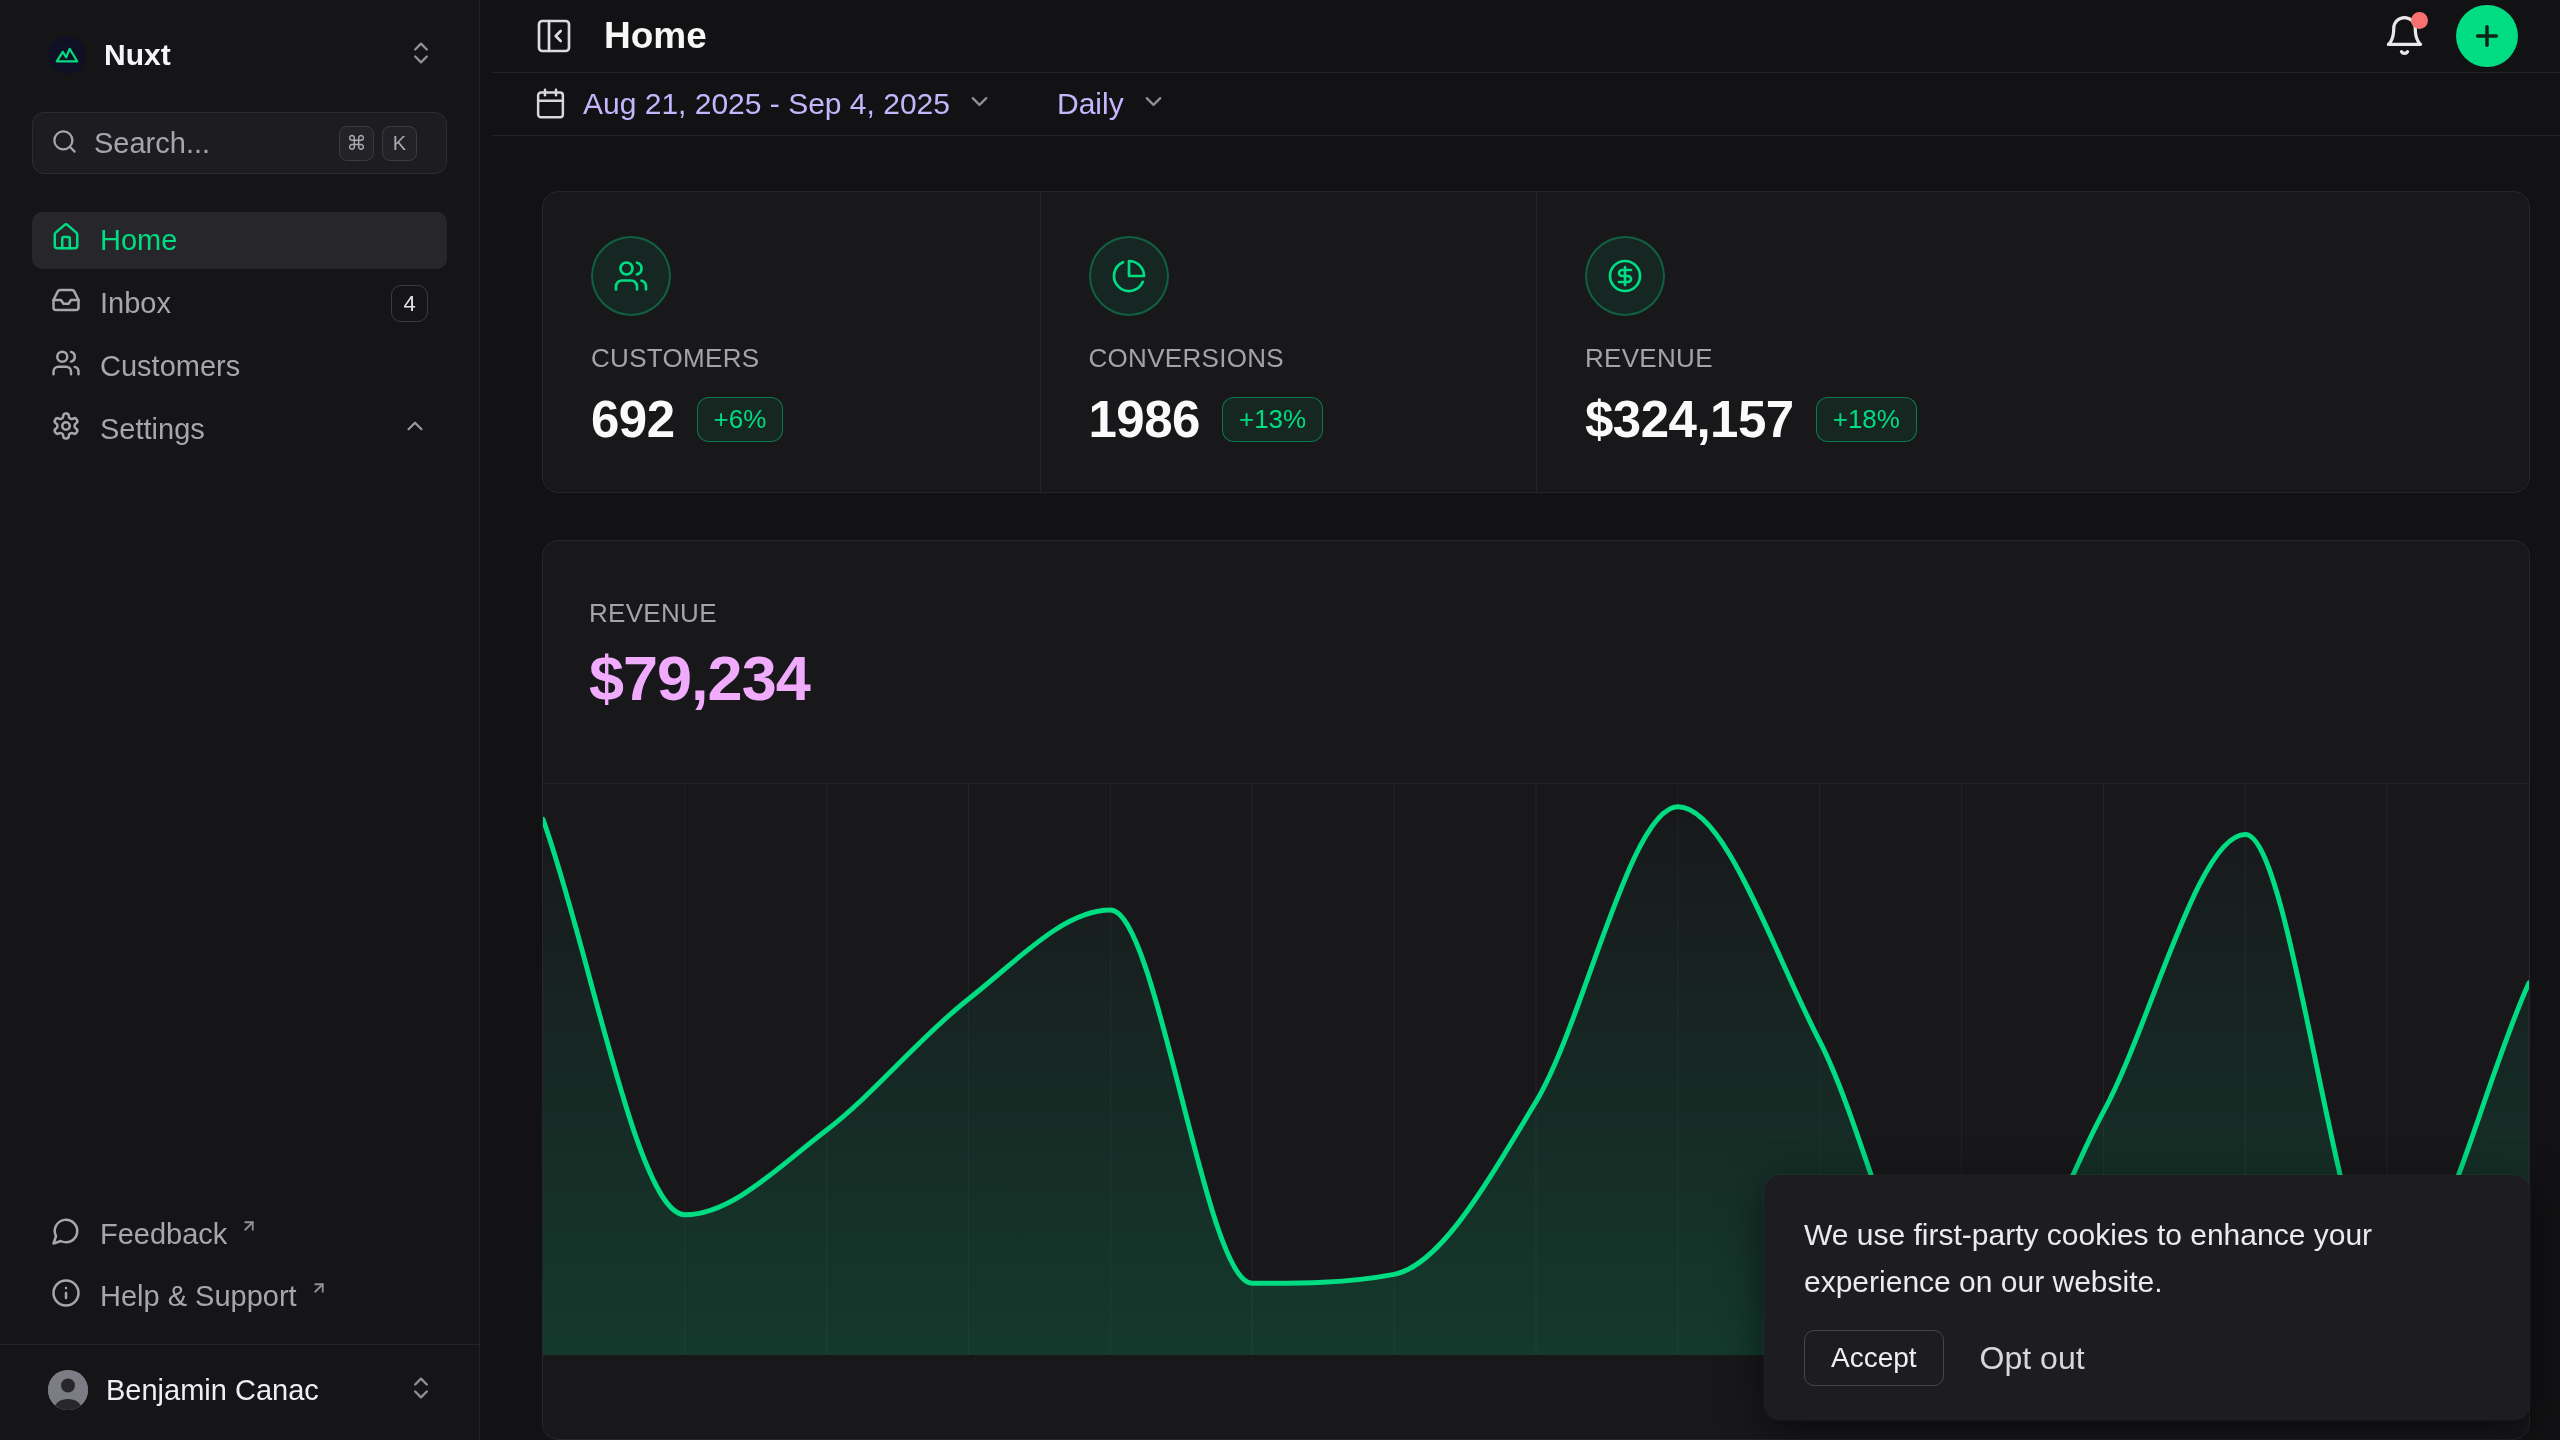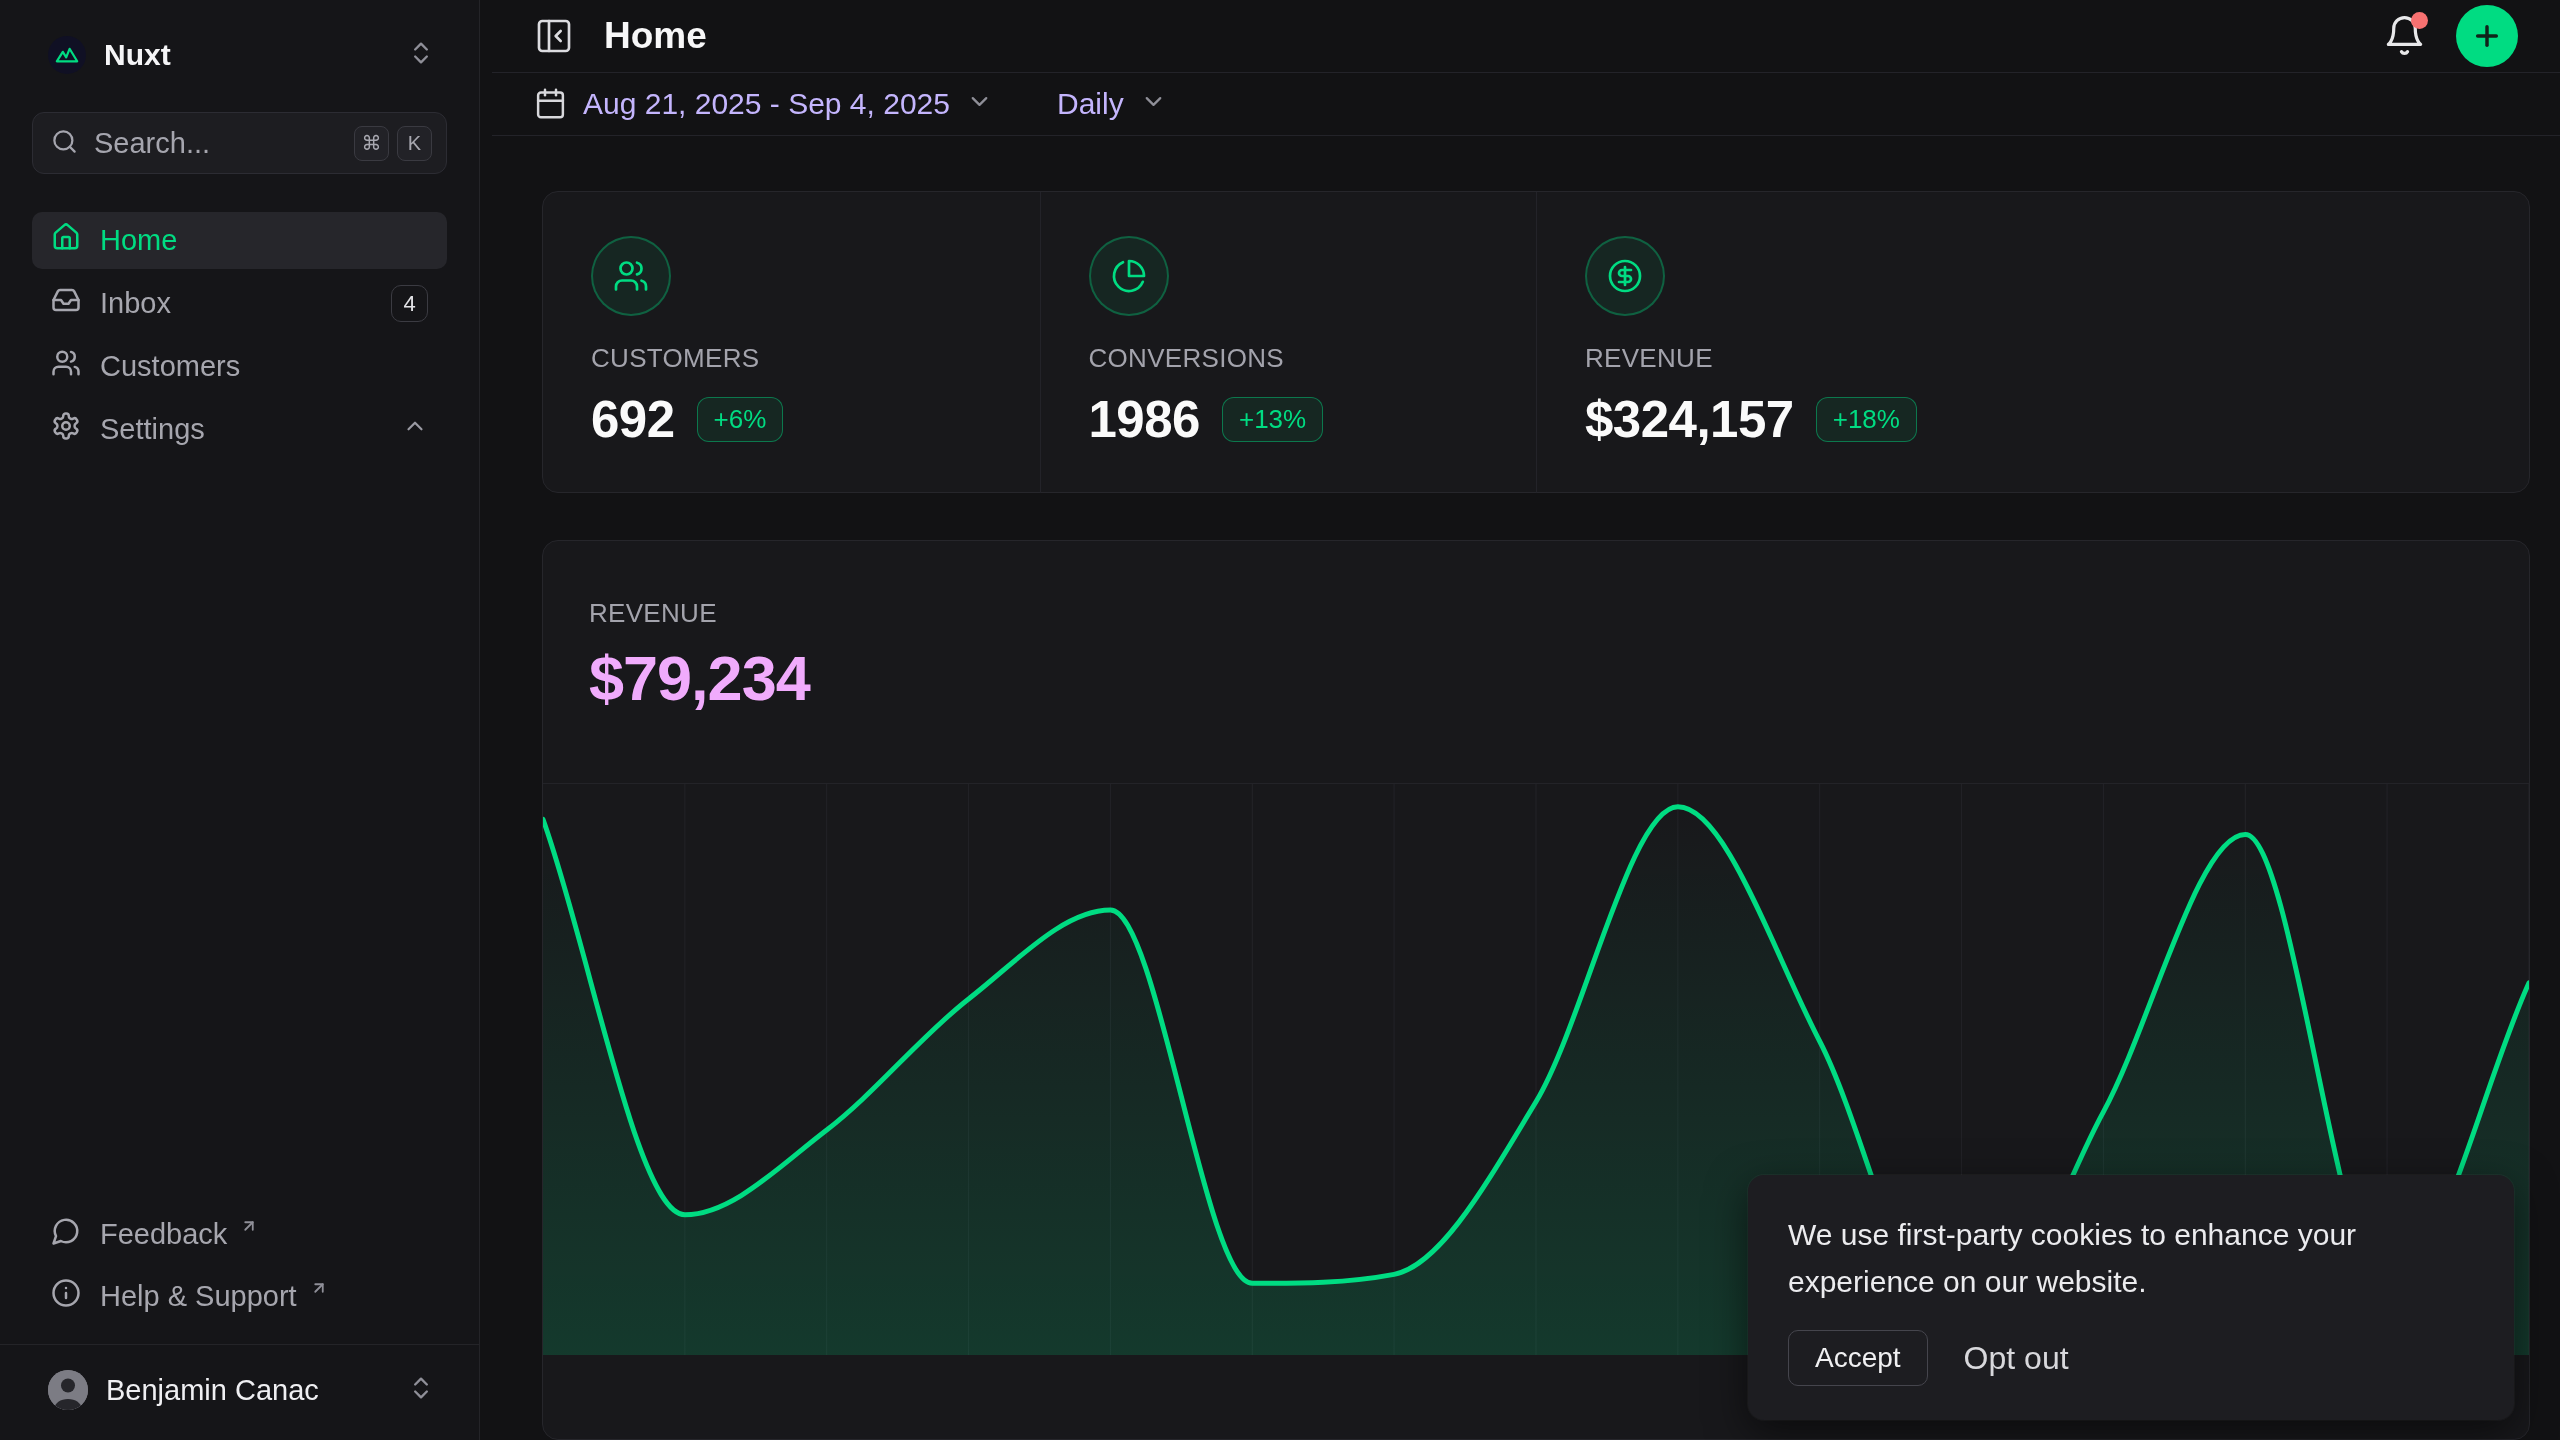--- a/index.html
+++ b/index.html
@@ -18,21 +18,21 @@
     border-right:1px solid #242428;display:flex;flex-direction:column;padding:0 32px;}
   .team-row{margin-top:26px;height:58px;display:flex;align-items:center;gap:18px;
     padding:0 12px 0 16px;border-radius:10px;cursor:pointer;}
   .logo-circle{width:38px;height:38px;border-radius:50%;background:#101024;
     display:flex;align-items:center;justify-content:center;}
   .logo-circle svg{width:26px;height:26px;}
   .team-name{font-size:30px;font-weight:700;color:#f5f5f7;}
   .sel-icon{margin-left:auto;color:#8f8f98;}
 
   .search{margin-top:28px;height:62px;border-radius:12px;background:#1d1d21;
-    border:1px solid #2c2c33;display:flex;align-items:center;gap:16px;padding:0 14px 0 18px;cursor:pointer;}
+    border:1px solid #2c2c33;display:flex;align-items:center;gap:16px;padding:0 29px 0 18px;cursor:pointer;}
   .search .ph{flex:1;font-size:29px;color:#a5a5ae;}
   .kbd{width:35px;height:35px;border:1px solid #3a3a41;border-radius:8px;background:#222227;
     display:flex;align-items:center;justify-content:center;font-size:20px;color:#a8a8b0;}
   .kbd + .kbd{margin-left:-8px;}
 
   nav{margin-top:38px;}
   .nav-item{height:57px;border-radius:10px;display:flex;align-items:center;gap:19px;
     padding:0 19px;font-size:29px;font-weight:500;color:#a6a6ae;cursor:pointer;}
   .nav-item + .nav-item{margin-top:6px;}
   .nav-item.active{background:#26262b;color:var(--accent);}
@@ -94,21 +94,21 @@
   .chart-card{margin-top:47px;background:var(--card);border:1px solid var(--border);
     border-radius:16px;height:900px;overflow:hidden;}
   .chart-head{padding:57px 46px 0;}
   .chart-label{font-size:26px;font-weight:500;color:#a3a3ac;letter-spacing:.3px;line-height:30px;}
   .chart-value{margin-top:14px;font-size:63px;font-weight:700;color:#f0abfc;
     letter-spacing:-1px;line-height:72px;}
   .chart-area{margin-top:69px;border-top:1px solid var(--grid);height:572px;position:relative;}
   .chart-area svg{display:block;width:100%;height:100%;}
 
   
-  .cookie{position:absolute;right:46px;bottom:20px;width:766px;background:var(--banner);
+  .cookie{position:absolute;right:30px;bottom:20px;width:766px;background:var(--banner);
     border-radius:16px;padding:36px 40px 34px;box-shadow:0 12px 40px rgba(0,0,0,.55),
     0 0 0 1px rgba(255,255,255,.04);z-index:40;}
   .cookie-msg{font-size:30px;line-height:47px;color:#ebebee;}
   .cookie-actions{margin-top:25px;display:flex;align-items:center;gap:36px;}
   .btn-accept{font-family:inherit;font-size:28px;font-weight:500;color:#f0f0f2;background:transparent;
     border:1px solid #45454d;border-radius:10px;padding:11px 26px;cursor:pointer;}
   .btn-optout{font-size:32px;font-weight:500;color:#d8d8dc;cursor:pointer;}
 
   .ic{display:inline-block;}
 </style>

